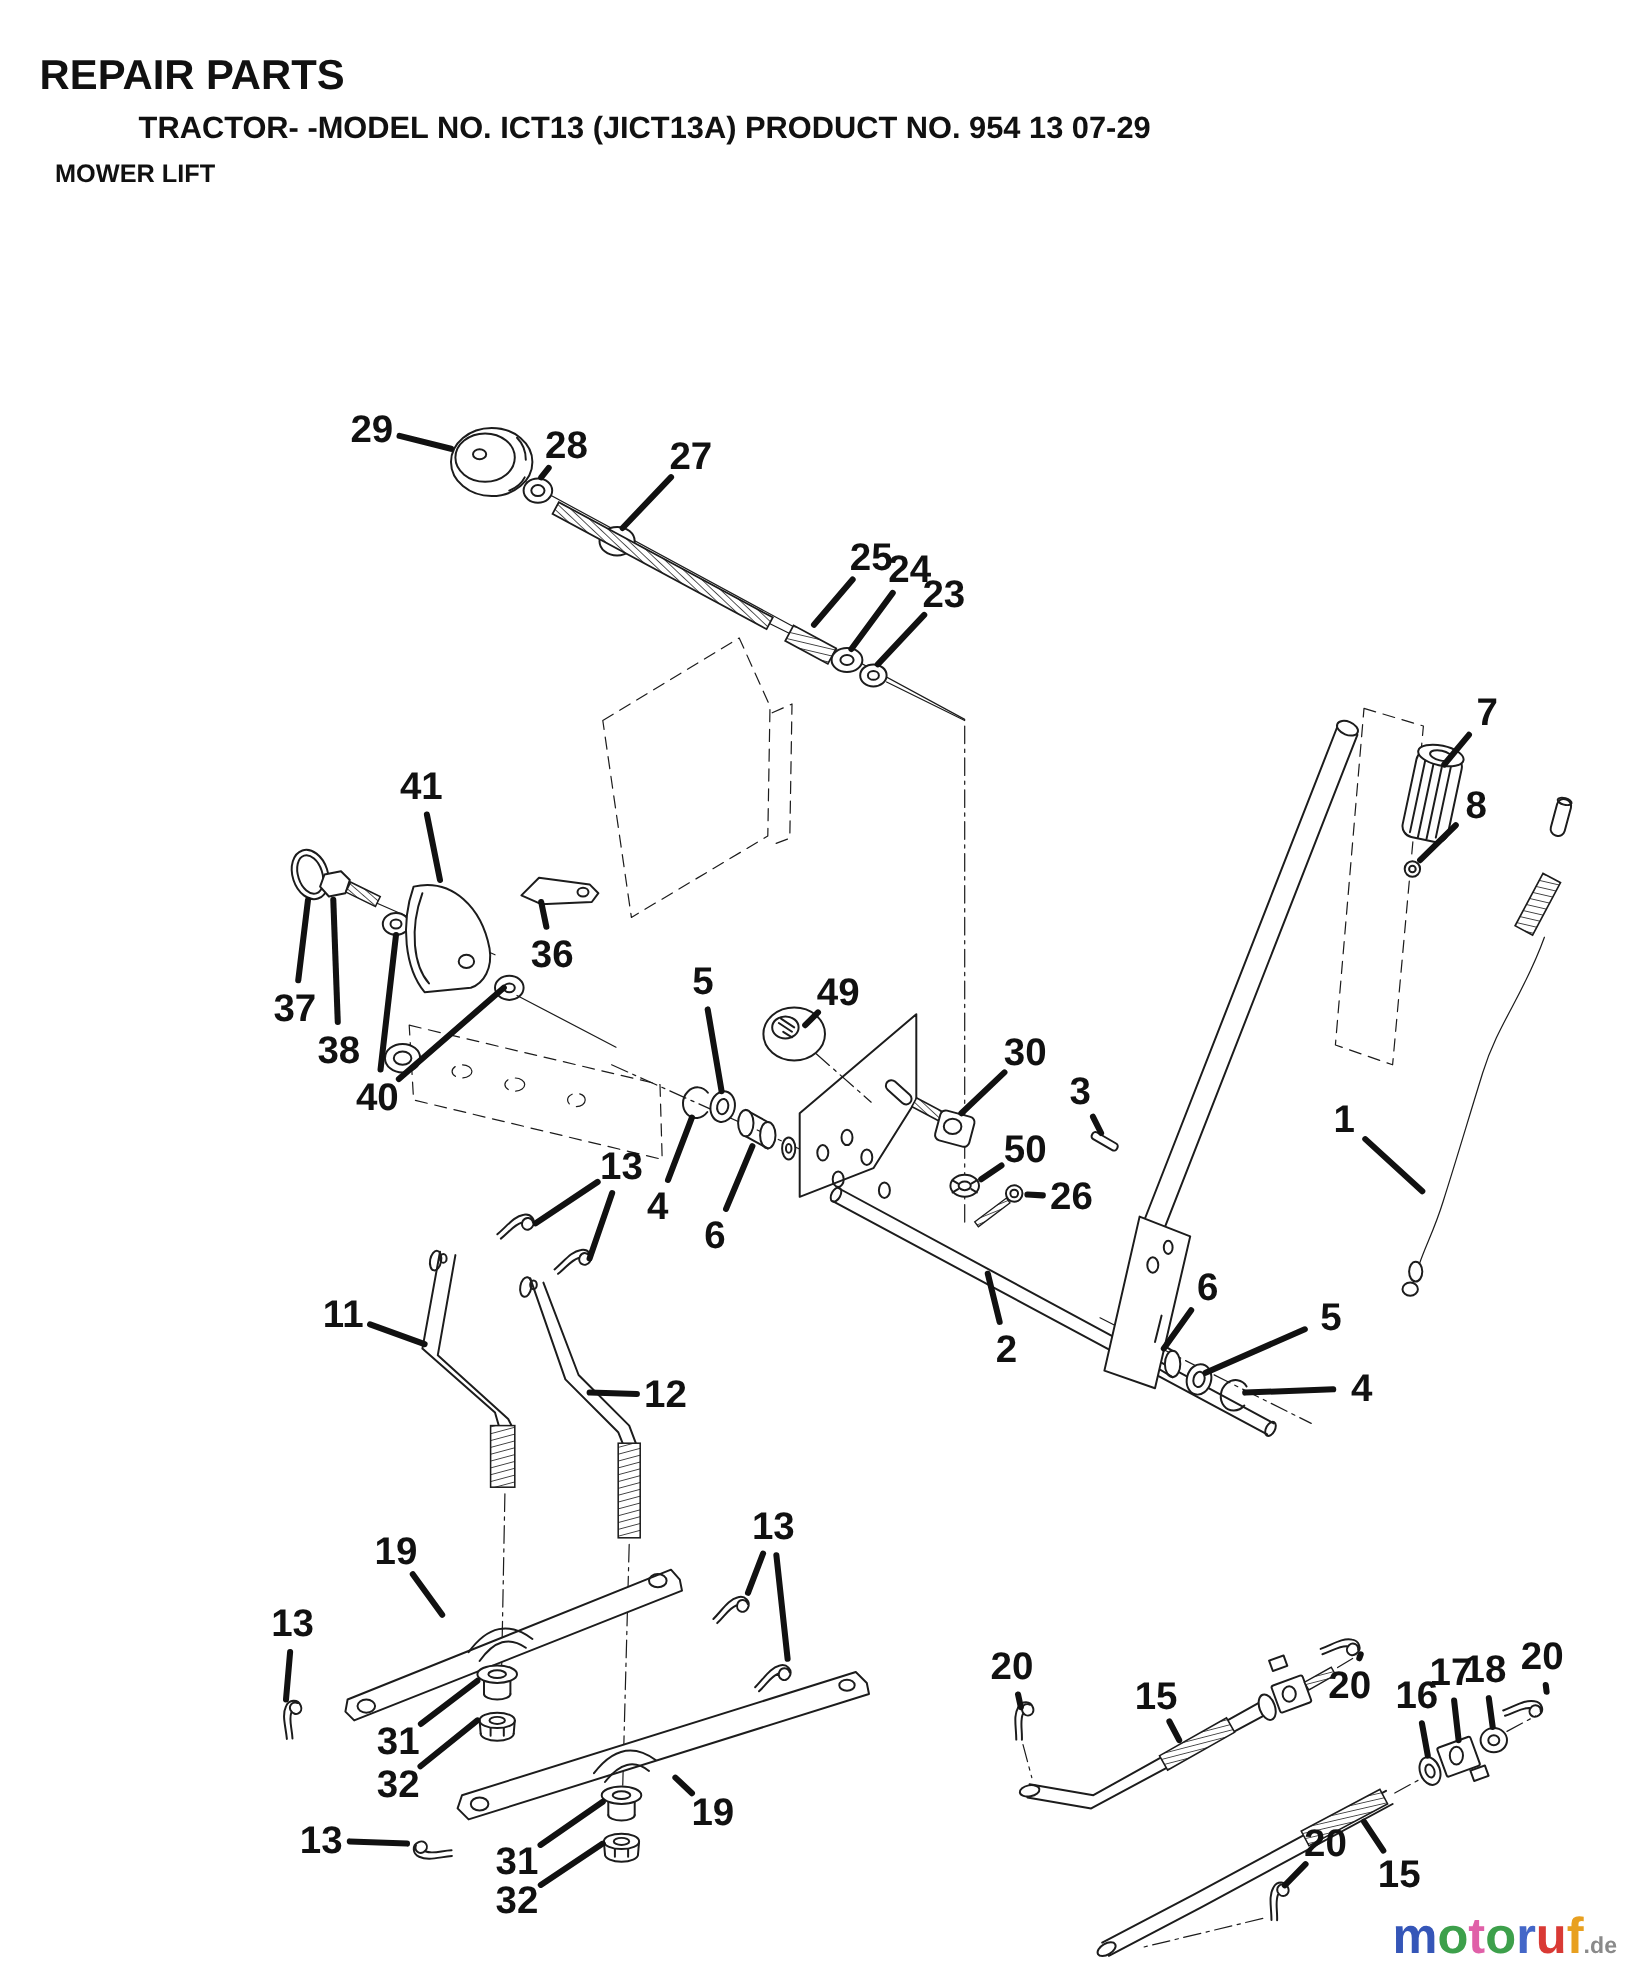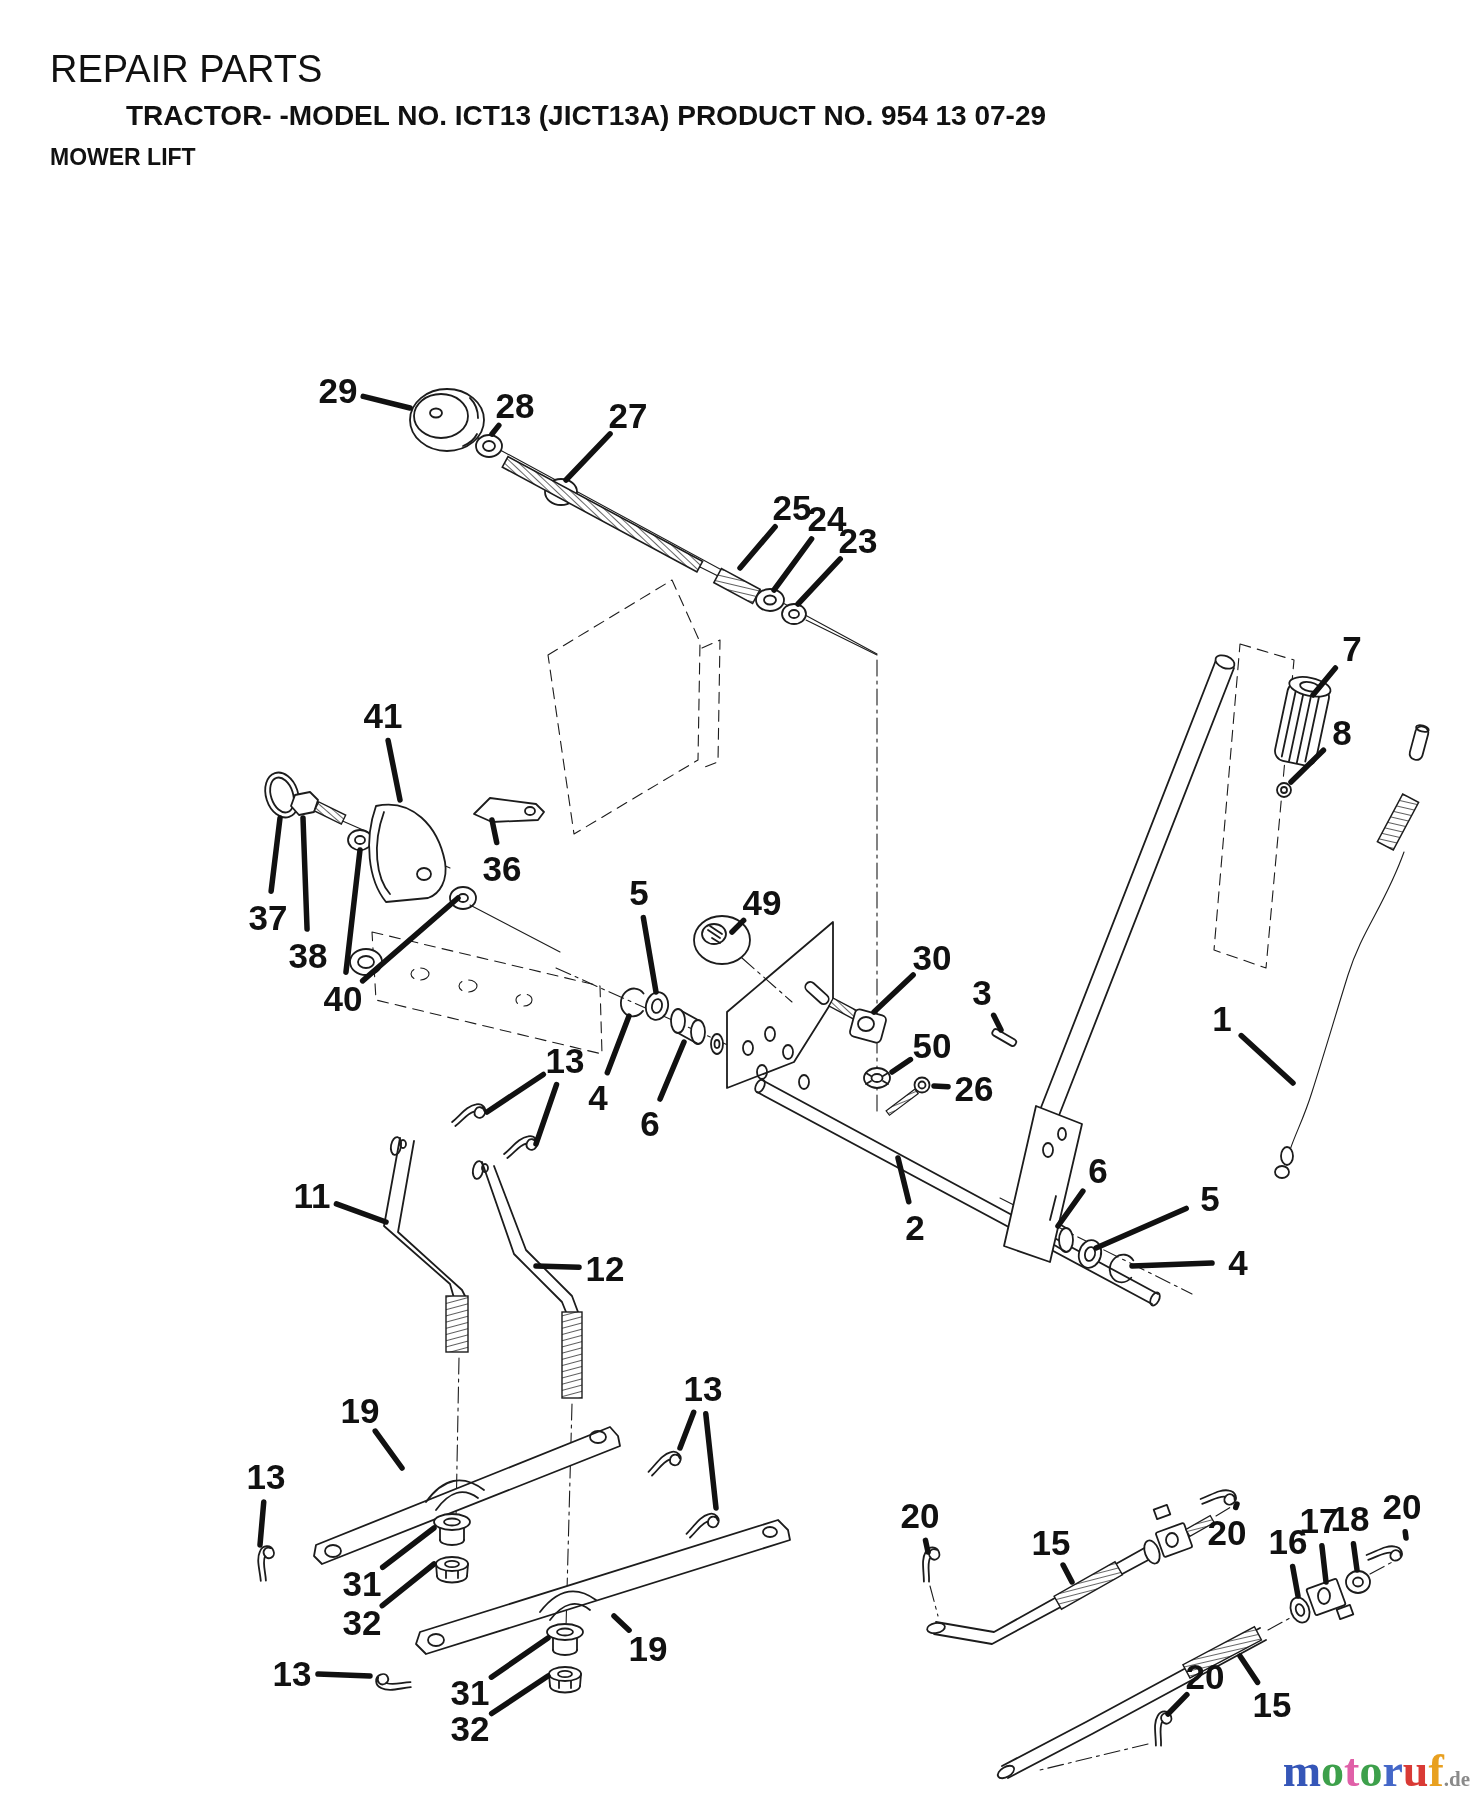--- a/index.html
+++ b/index.html
@@ -1,31 +1,31 @@
 <!DOCTYPE html>
 <html><head>
 <meta charset="utf-8">
 <style>
   html,body{margin:0;padding:0;background:#fff;}
   .page{position:relative;width:1478px;height:1800px;background:#ffffff;overflow:hidden;
         font-family:"Liberation Sans",sans-serif;color:#111;}
   .hdr{position:absolute;left:0;top:0;width:100%;}
-  .hdr-title{position:absolute;left:50px;top:48px;font-size:38px;font-weight:normal;letter-spacing:0px;white-space:nowrap;}
+  .hdr-title{position:absolute;left:36px;top:48px;font-size:38px;font-weight:bold;letter-spacing:0px;white-space:nowrap;}
   .hdr-sub{position:absolute;left:126px;top:100px;font-size:28px;font-weight:bold;white-space:nowrap;}
   .hdr-section{position:absolute;left:50px;top:144px;font-size:23px;font-weight:bold;white-space:nowrap;}
   svg{position:absolute;left:0;top:0;}
   .s{stroke:#1c1c1c;stroke-width:1.8;fill:none;stroke-linecap:round;stroke-linejoin:round;}
   .sw{stroke:#1c1c1c;stroke-width:1.8;fill:#ffffff;stroke-linejoin:round;}
   .thin{stroke-width:1.1;}
   .dash{stroke-dasharray:11 7;}
   .dd{stroke-dasharray:16 5 3 5;}
   .leader{stroke:#111;stroke-width:5.5;stroke-linecap:round;}
   .callout{font-family:"Liberation Sans",sans-serif;font-size:35px;font-weight:bold;fill:#111;
            text-anchor:middle;dominant-baseline:central;}
-  .wm{position:absolute;right:8px;bottom:6px;font-family:Liberation Serif, serif;
+  .wm{position:absolute;right:8px;bottom:18px;font-family:Liberation Sans, sans-serif;
       font-weight:bold;font-size:46px;line-height:1;white-space:nowrap;margin-top:40px;}
   .wm span{display:inline-block;}
   .wm .wm-suffix{font-size:21px;font-weight:bold;}
 </style>
 </head>
 <body>
 
 <div class="page">
 
   <div class="hdr">

